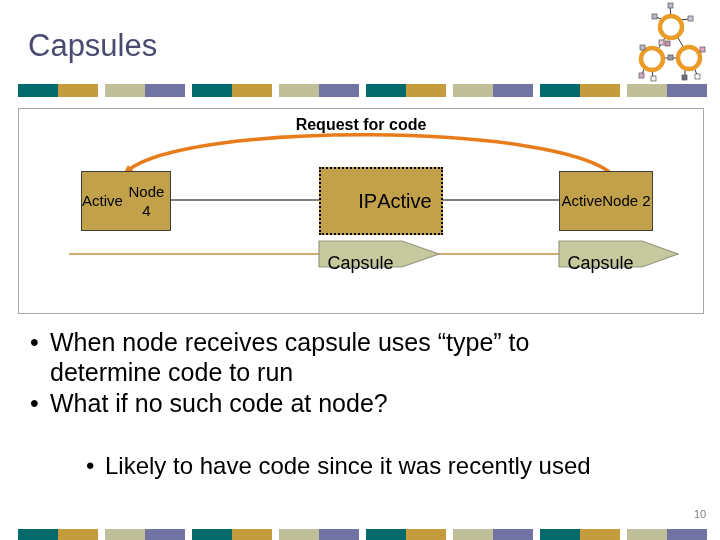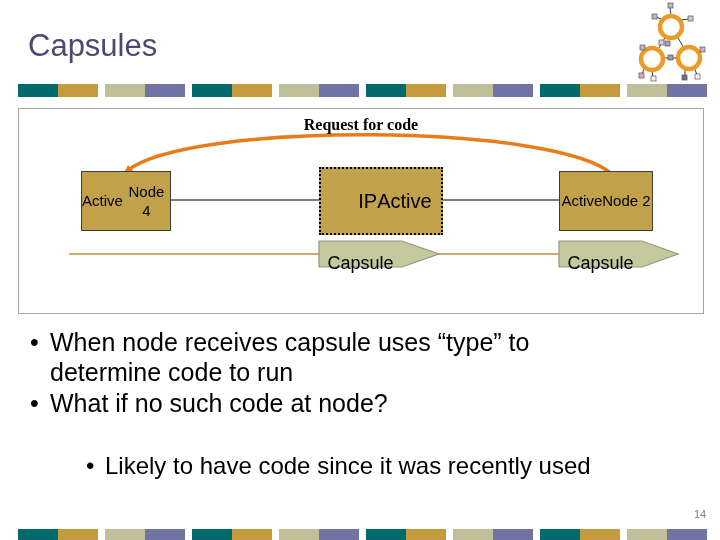--- a/index.html
+++ b/index.html
@@ -18,21 +18,21 @@
   .seg{width:40px;height:100%;}
   .seg-teal{background:var(--teal);}
   .seg-gold{background:var(--gold);}
   .seg-olive{background:var(--olive);}
   .seg-purple{background:var(--purple);}
 
   
   .diagram{position:absolute;left:18px;top:108px;width:684px;height:204px;
            border:1px solid #a6a6a6;background:#fff;}
   .caption{position:absolute;left:0;right:0;top:7px;text-align:center;
-           font-weight:bold;font-size:16px;font-family:Liberation Serif, serif;}
+           font-weight:bold;font-size:16px;}
   .overlay{position:absolute;left:0;top:0;width:684px;height:204px;}
   .arc{stroke:var(--arc_color);stroke-width:3.5;fill:none;stroke-linecap:round;}
   .arc-head{fill:var(--arc_color);}
   .wire{stroke:#000;stroke-width:1.2;}
   .tanline{stroke:var(--tan_line);stroke-width:1.5;}
   .capsule-shape{fill:var(--capsule_fill);stroke:var(--capsule_border);stroke-width:1.2;}
 
   .nodebox{position:absolute;background:var(--node_fill);border:1px solid #3d3d3d;
            display:flex;flex-direction:row;align-items:center;justify-content:center;
            text-align:center;font-size:15px;line-height:1.3;}
@@ -202,14 +202,14 @@
     <div class="grp">
         <div class="seg seg-teal"></div>
         <div class="seg seg-gold"></div>
       </div>
     <div class="grp">
         <div class="seg seg-olive"></div>
         <div class="seg seg-purple"></div>
       </div>
   </div>
 
-  <div class="pagenum">14</div>
+  <div class="pagenum">10</div>
 </div>
 
 </body></html>

